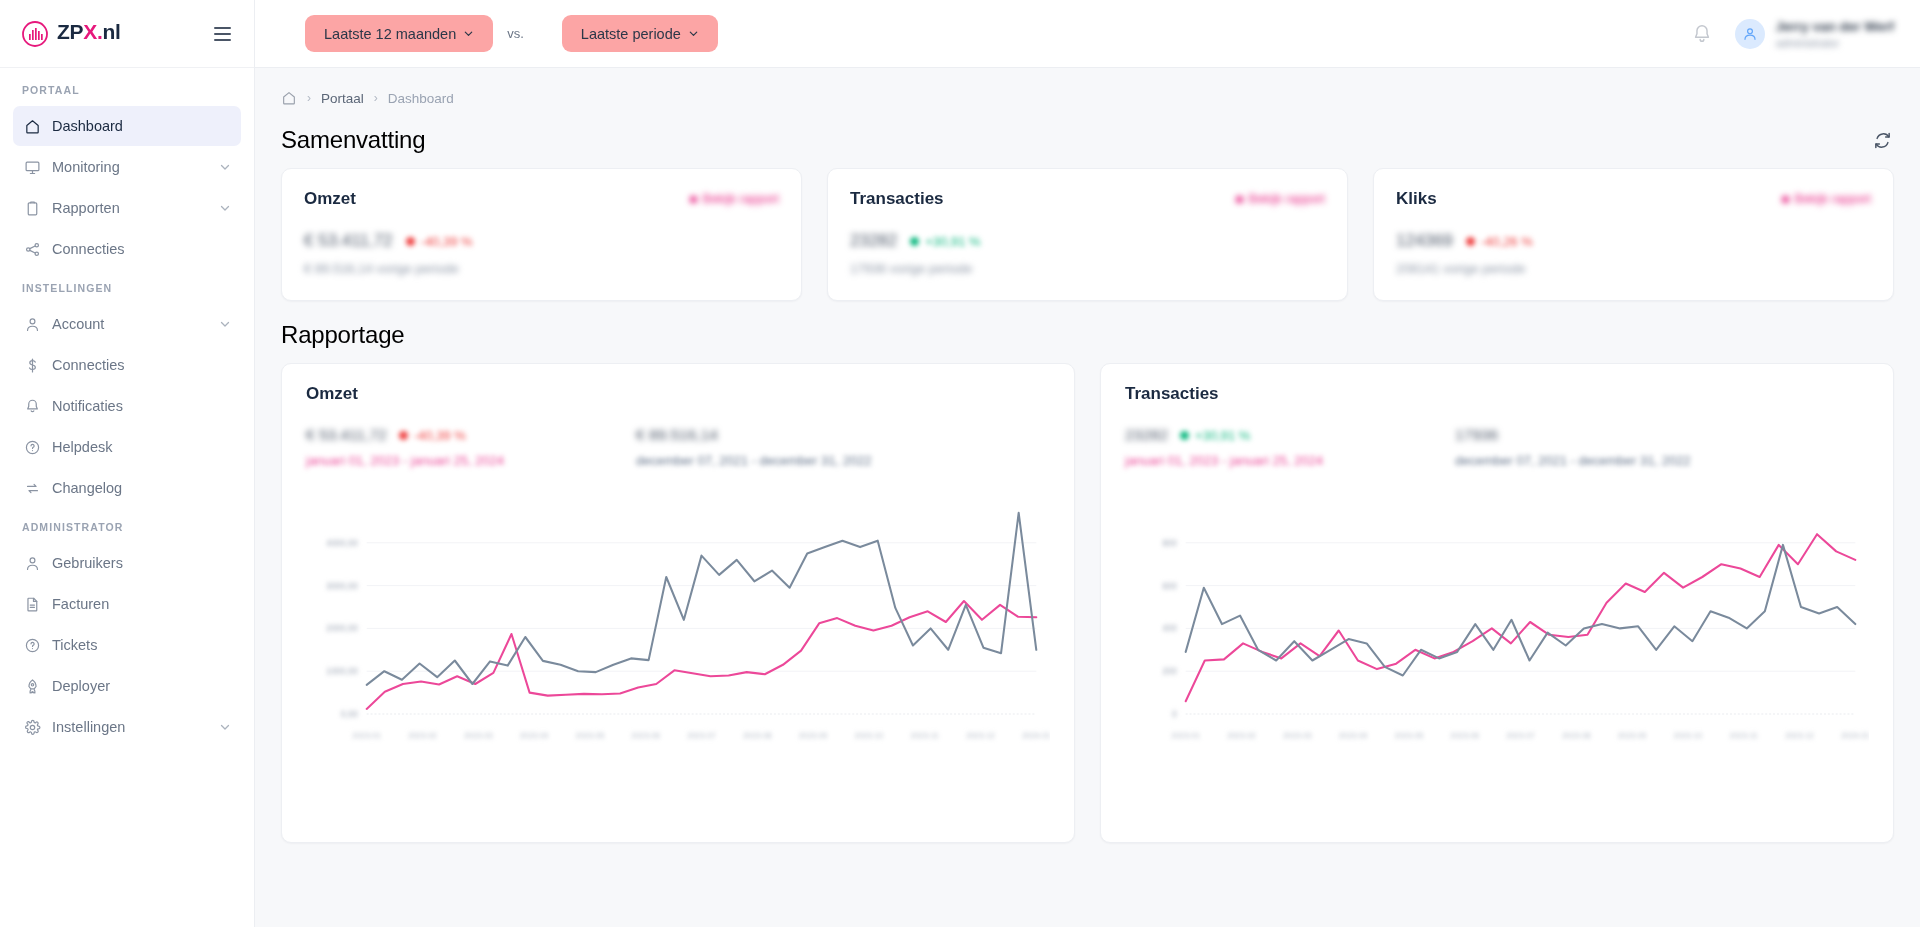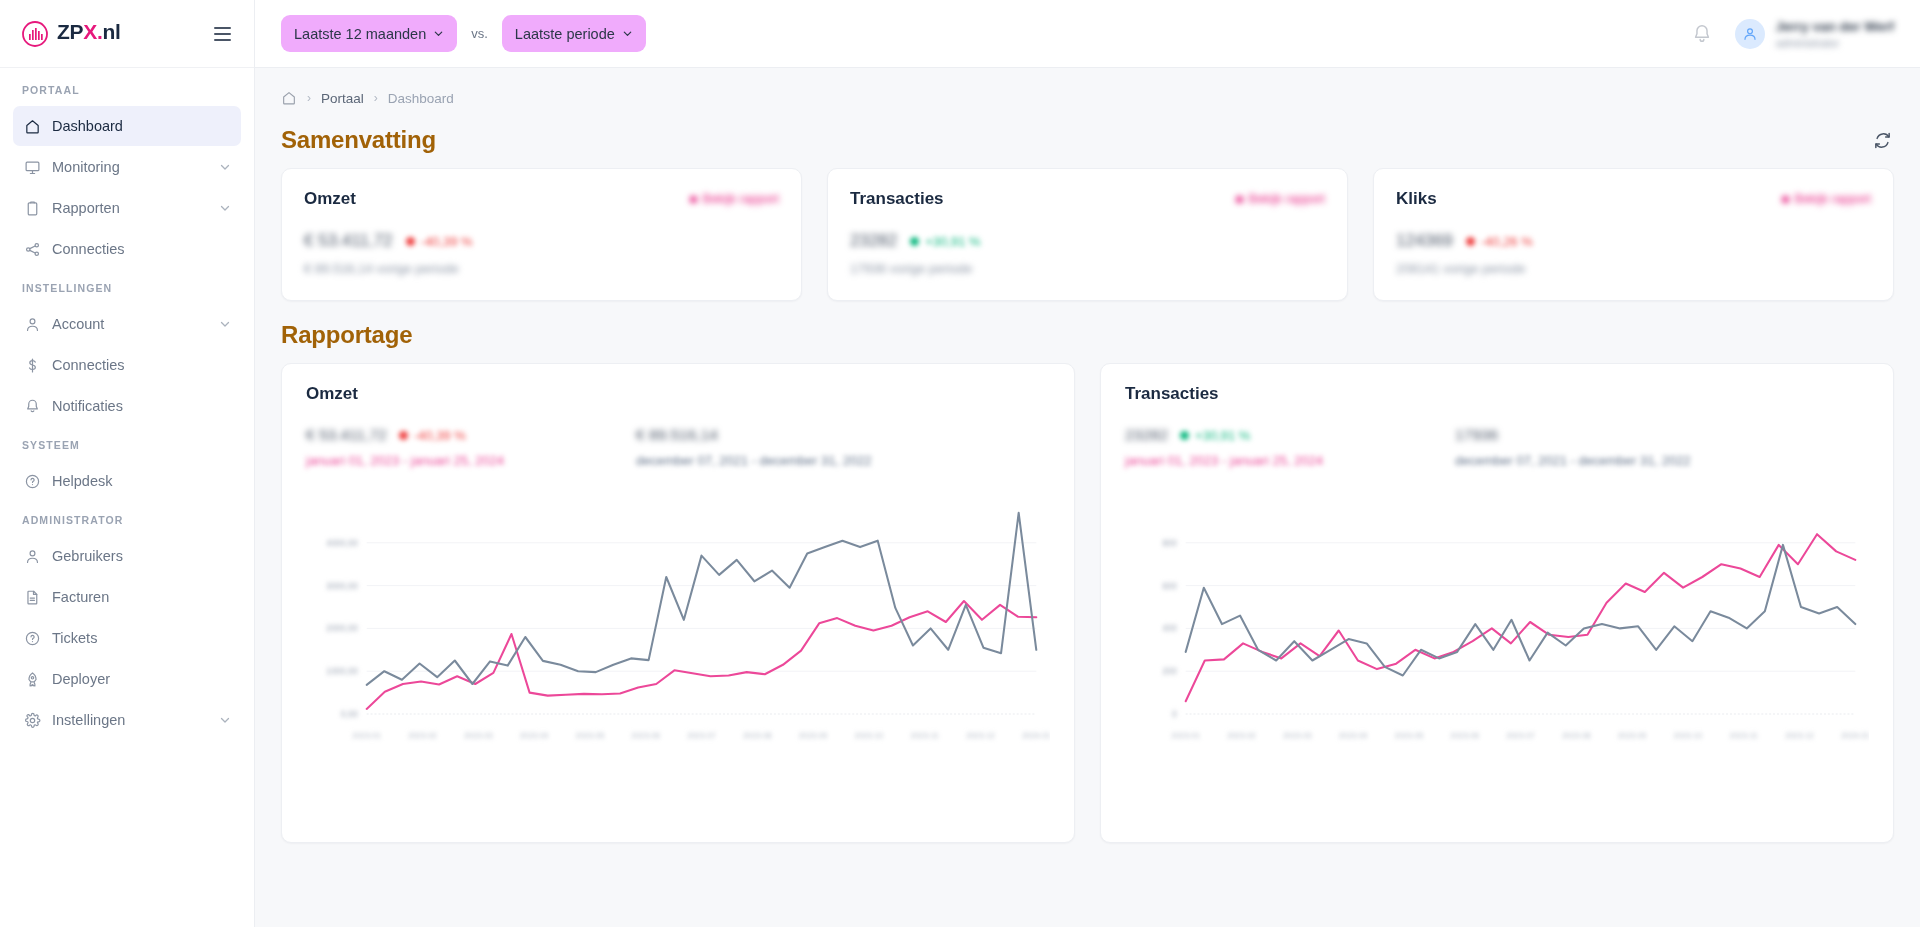--- a/index.html
+++ b/index.html
@@ -75,25 +75,25 @@
   
   .main { flex: 1; display: flex; flex-direction: column; min-width: 0; }
 
   .topbar {
     height: 68px; min-height: 68px;
     background: #fff; border-bottom: 1px solid #eceef2;
     display: flex; align-items: center;
     padding: 0 26px 0 26px; gap: 14px;
   }
   .pill {
-    background: #f0abfc; border: none; border-radius: 9px;
-    padding: 0 13px; height: 37px;
+    background: #fca5a5; border: none; border-radius: 9px;
+    padding: 0 19px; height: 37px;
     display: flex; align-items: center; gap: 7px;
     font-size: 14.5px; color: #2b3748; cursor: pointer;
-    font-family: inherit; white-space: nowrap;
+    font-family: inherit; white-space: nowrap; margin-left: 24px;
   }
   .vs-text { font-size: 13px; color: #6b7687; }
   .topbar-right {
     margin-left: auto; display: flex; align-items: center; gap: 22px;
   }
   .bell { width: 22px; height: 22px; cursor: pointer; opacity: .45; }
   .user-chip { display: flex; align-items: center; gap: 11px; cursor: pointer; }
   .avatar {
     width: 30px; height: 30px; border-radius: 50%;
     background: #dbeafe; display: flex; align-items: center;
@@ -122,21 +122,21 @@
   .crumbs .home-ico { width: 16px; height: 16px; opacity: .6; }
   .crumbs a { color: #5b6677; text-decoration: none; cursor: pointer; }
   .crumbs .sep { color: #b3bac5; font-size: 12px; }
   .crumbs .cur { color: #9aa3b2; }
 
   .sec-head {
     display: flex; align-items: center;
     margin: 20px 0 14px 0;
   }
   .sec-title {
-    font-size: 24px; font-weight: bold; color: #a16207;
+    font-size: 24px; font-weight: normal; color: #000000;
     letter-spacing: -0.2px;
   }
   .refresh-btn {
     margin-left: auto; width: 24px; height: 24px; cursor: pointer;
     display: flex; align-items: center; justify-content: center;
   }
   .refresh-btn svg { width: 19px; height: 19px; }
 
   
   .cards { display: flex; gap: 25px; }
@@ -314,30 +314,38 @@
         </div>
         <div class="nav-item">
           <span class="ico">
             <svg viewBox="0 0 24 24" style="color:#8b94a3">
               <path d="M12 3.2a5.3 5.3 0 0 0-5.3 5.3v3.2L5.2 15.4h13.6l-1.5-3.7V8.5A5.3 5.3 0 0 0 12 3.2Z" fill="none" stroke="currentColor" stroke-width="1.7" stroke-linecap="round" stroke-linejoin="round"></path>
               <path d="M10.2 18.2a2 2 0 0 0 3.6 0" fill="none" stroke="currentColor" stroke-width="1.7" stroke-linecap="round" stroke-linejoin="round"></path>
             </svg>
           </span>
           <span class="nav-label">Notificaties</span>
         </div>
-        <div class="nav-section">SYSTEEM</div>
         <div class="nav-item">
           <span class="ico">
             <svg viewBox="0 0 24 24" style="color:#8b94a3">
               <circle cx="12" cy="12" r="8.6" fill="none" stroke="currentColor" stroke-width="1.7" stroke-linecap="round" stroke-linejoin="round"></circle>
               <path d="M9.9 9.6a2.2 2.2 0 1 1 2.9 2.2c-.6.3-.8.8-.8 1.5" fill="none" stroke="currentColor" stroke-width="1.7" stroke-linecap="round" stroke-linejoin="round"></path>
               <circle cx="12" cy="16.3" r=".85" fill="currentColor" stroke="none"></circle>
             </svg>
           </span>
           <span class="nav-label">Helpdesk</span>
+        </div>
+        <div class="nav-item">
+          <span class="ico">
+            <svg viewBox="0 0 24 24" style="color:#8b94a3">
+              <path d="M5 9h12l-2.8-2.8" fill="none" stroke="currentColor" stroke-width="1.7" stroke-linecap="round" stroke-linejoin="round"></path>
+              <path d="M19 15H7l2.8 2.8" fill="none" stroke="currentColor" stroke-width="1.7" stroke-linecap="round" stroke-linejoin="round"></path>
+            </svg>
+          </span>
+          <span class="nav-label">Changelog</span>
         </div>
         <div class="nav-section">ADMINISTRATOR</div>
         <div class="nav-item">
           <span class="ico">
             <svg viewBox="0 0 24 24" style="color:#8b94a3">
               <circle cx="12" cy="7.6" r="3.4" fill="none" stroke="currentColor" stroke-width="1.7" stroke-linecap="round" stroke-linejoin="round"></circle>
               <path d="M5 20.5c0-3.9 3.2-6 7-6s7 2.1 7 6" fill="none" stroke="currentColor" stroke-width="1.7" stroke-linecap="round" stroke-linejoin="round"></path>
             </svg>
           </span>
           <span class="nav-label">Gebruikers</span>

